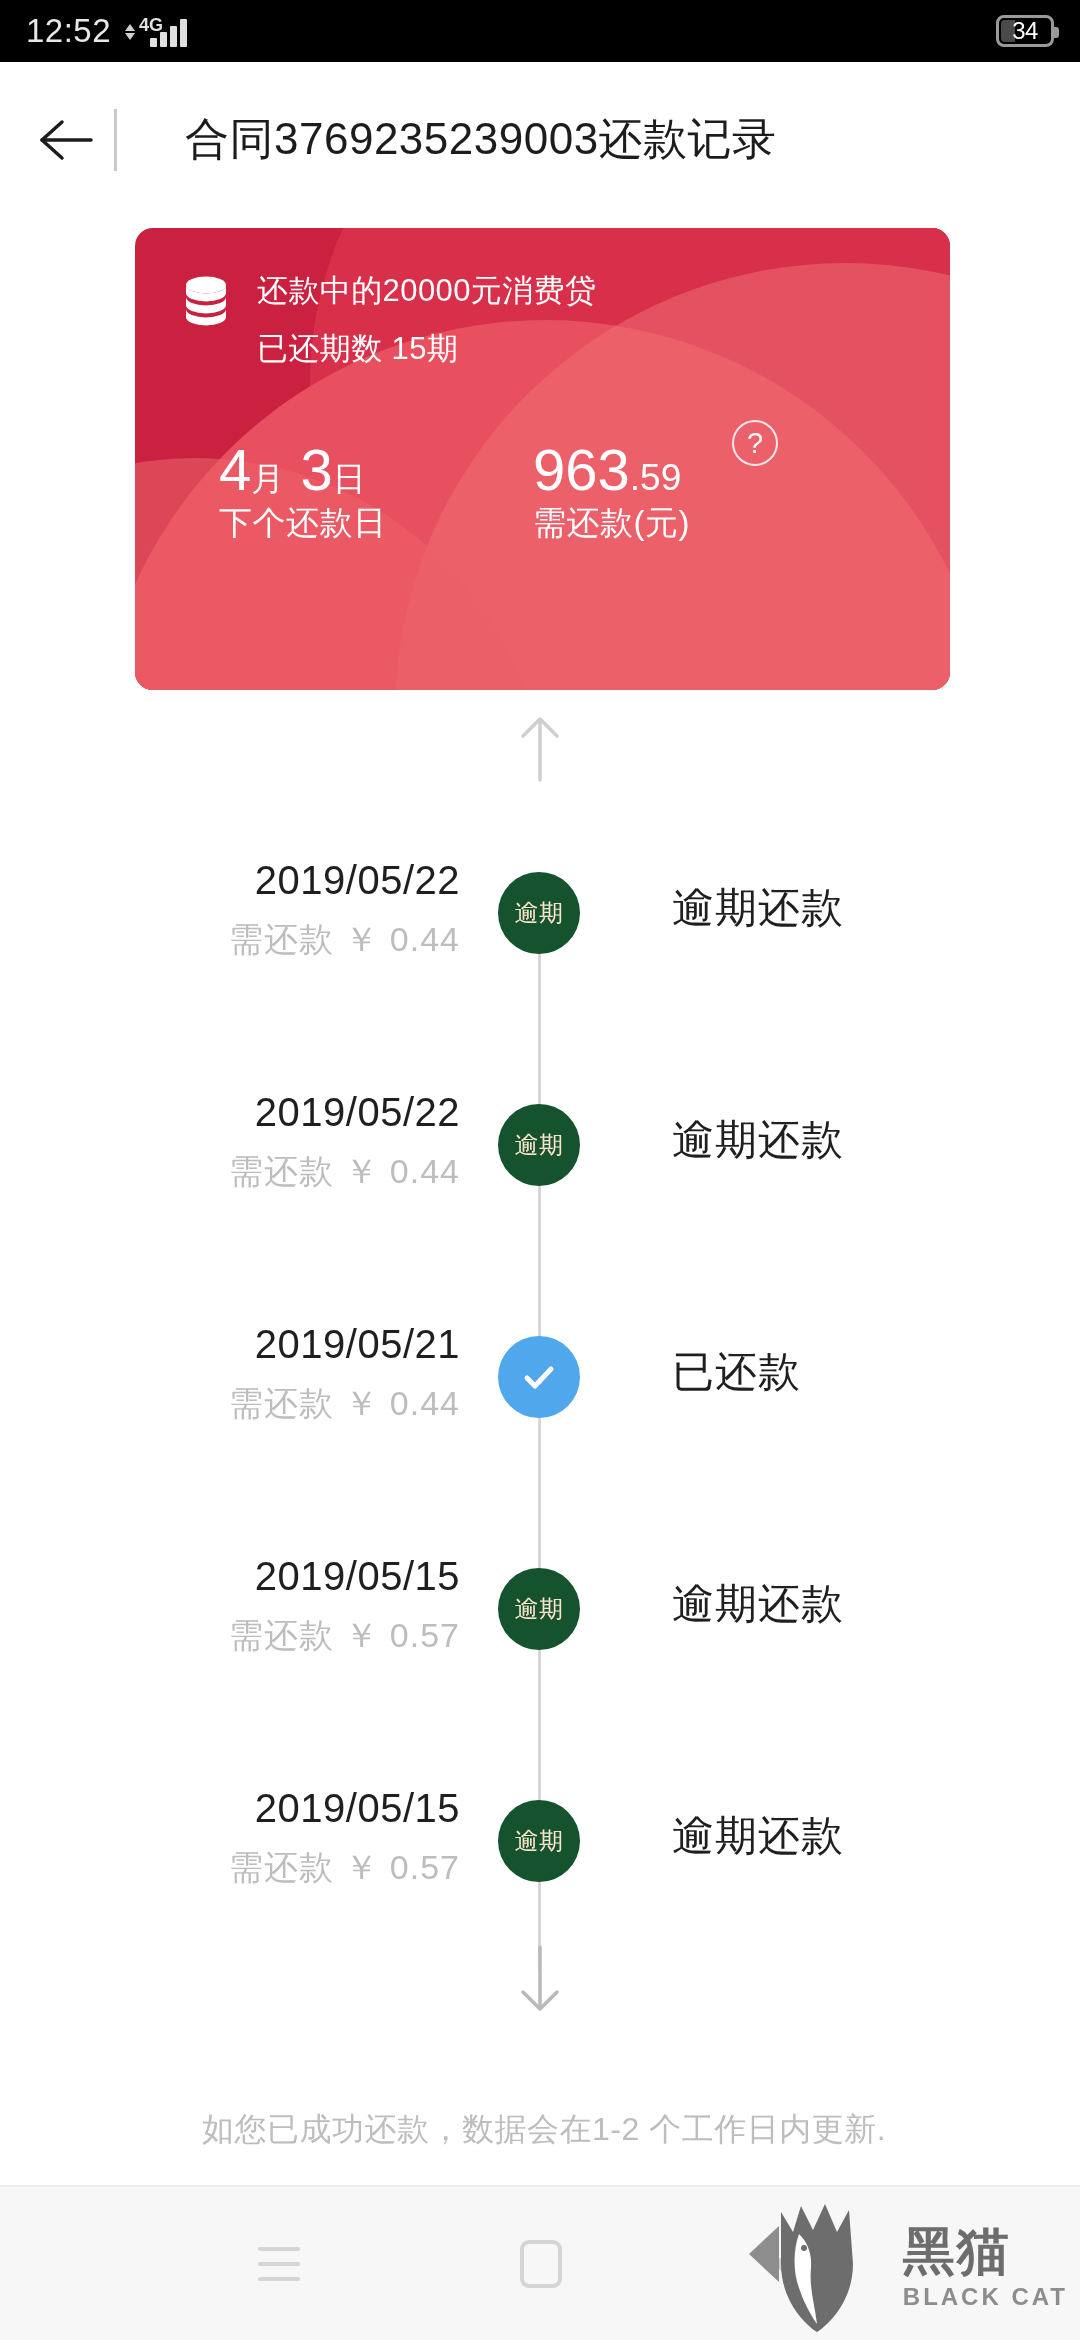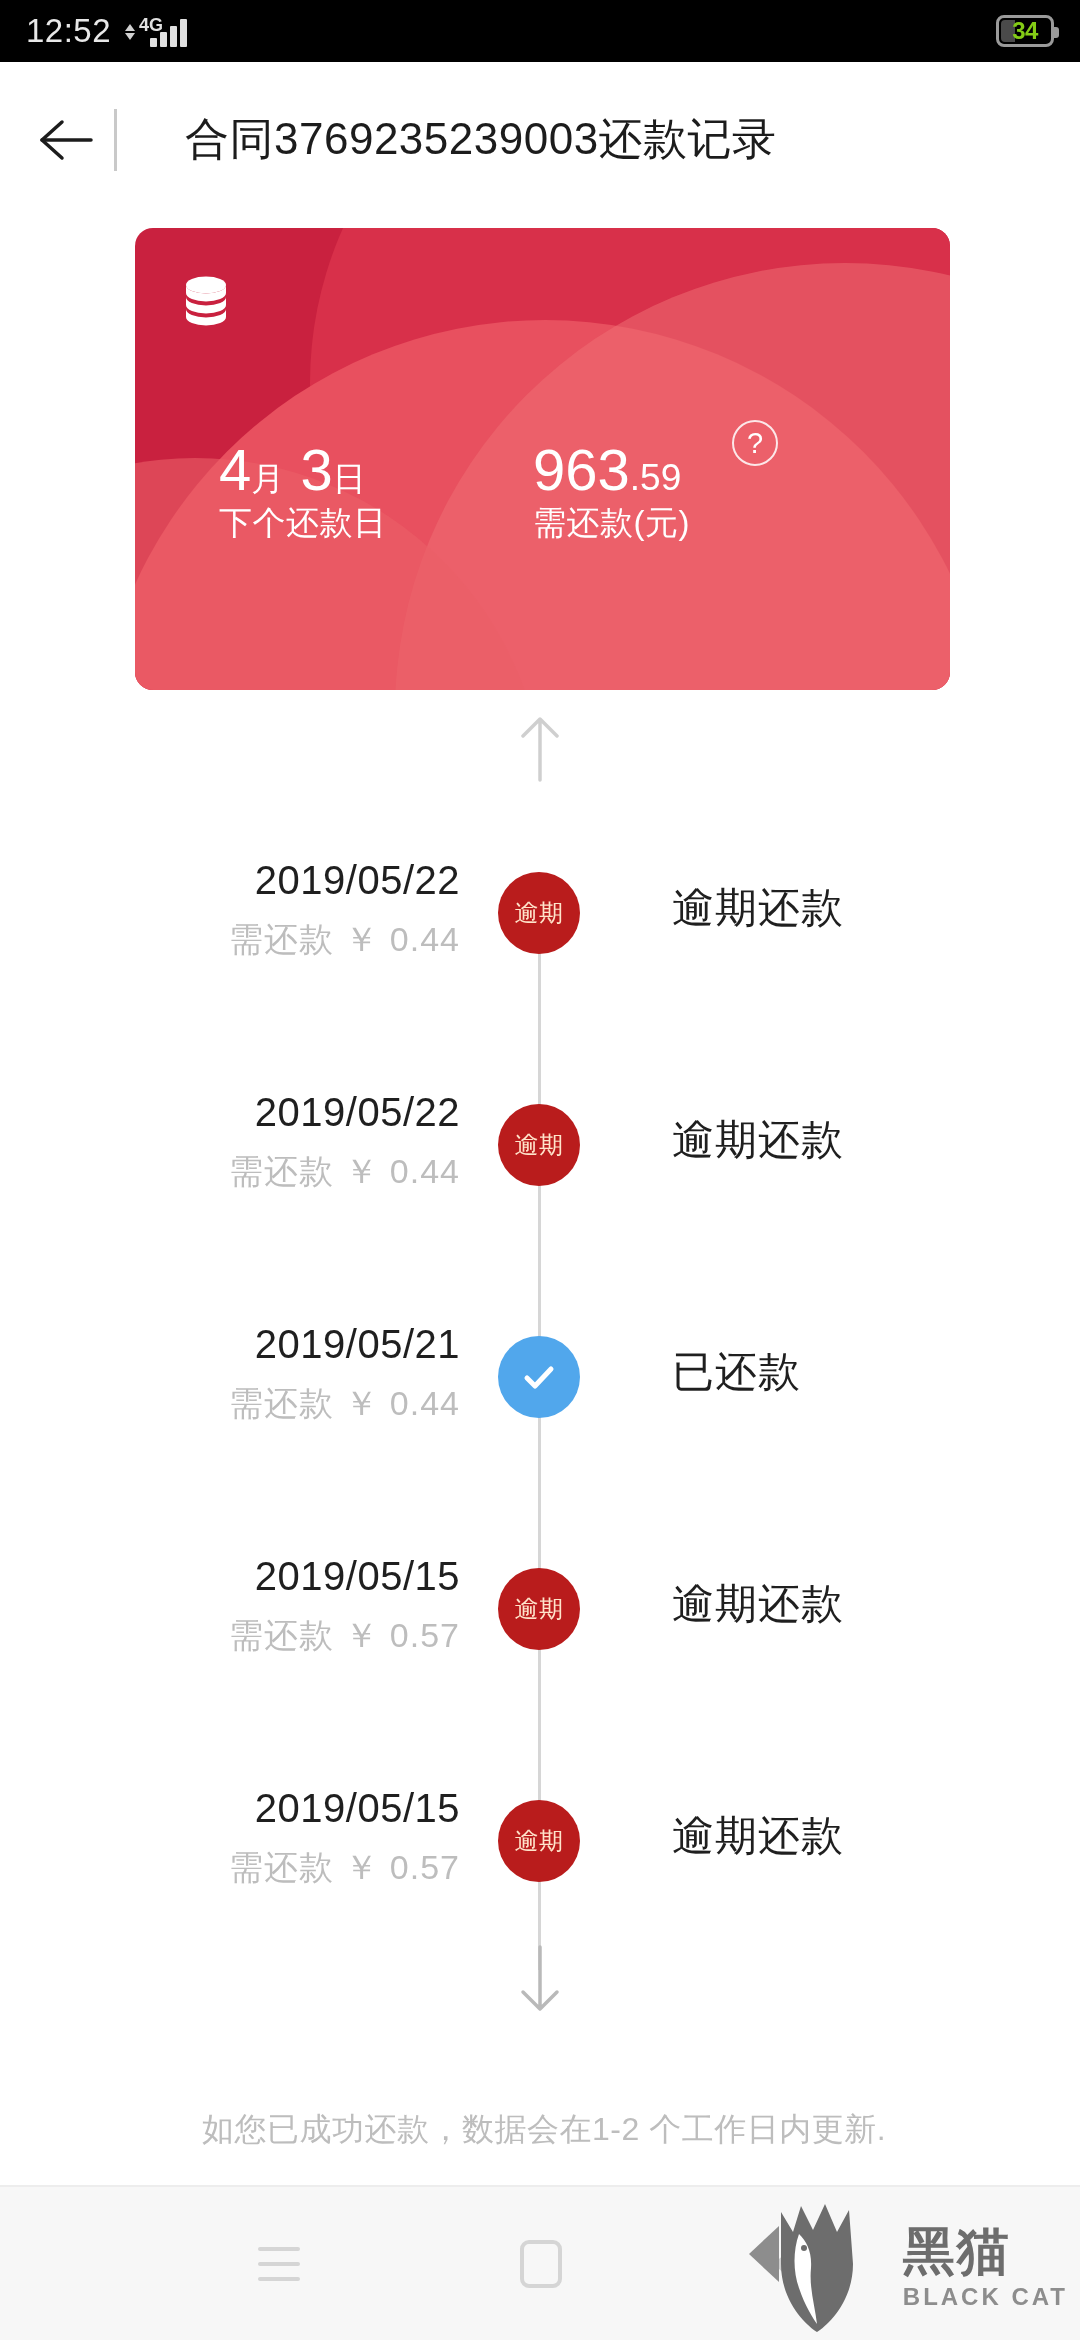--- a/index.html
+++ b/index.html
@@ -99,23 +99,23 @@
   }
   .battery-fill {
     position: absolute;
     left: 2px; top: 2px; bottom: 2px;
     width: 14px;
     background: #4a4a4a;
     border-radius: 4px 0 0 4px;
   }
   .battery-text {
     position: relative;
-    color: #84cc16;
+    color: #ffffff;
     font-size: 24px;
-    font-weight: 700;
+    font-weight: 400;
     letter-spacing: -0.5px;
   }
 
   
   .appbar {
     position: absolute;
     top: 62px; left: 0;
     width: 1080px;
     height: 155px;
     background: #ffffff;
@@ -301,21 +301,21 @@
     position: absolute;
     left: 498px;
     top: 32px;
     width: 82px; height: 82px;
     border-radius: 50%;
     display: flex;
     align-items: center;
     justify-content: center;
   }
   .node-overdue {
-    background: #b91c1c;
+    background: #14532d;
     color: #ffe4cb;
     font-size: 24px;
     letter-spacing: 0.5px;
     text-align: center;
   }
   .node-paid {
     background: #51a7ec;
   }
   .row-status {
     position: absolute;
@@ -453,20 +453,24 @@
     <div class="card-blob blob-d"></div>
 
     <div class="card-inner">
       <div class="card-head">
         <svg class="coin-icon" width="50" height="58" viewBox="0 0 50 58">
           <ellipse cx="25" cy="11" rx="20" ry="8.5" fill="#ffffff"></ellipse>
           <path d="M5 11 v8 a20 8.5 0 0 0 40 0 v-8 a20 8.5 0 0 1 -40 0 z" fill="#ffffff"></path>
           <path d="M5 23 v8 a20 8.5 0 0 0 40 0 v-8 a20 8.5 0 0 1 -40 0 z" fill="#ffffff"></path>
           <path d="M5 35 v8 a20 8.5 0 0 0 40 0 v-8 a20 8.5 0 0 1 -40 0 z" fill="#ffffff"></path>
         </svg>
+        <div class="card-head-text">
+          <div class="card-line1">还款中的20000元消费贷</div>
+          <div class="card-line2">已还期数 15期</div>
+        </div>
       </div>
 
       <div class="card-stats">
         <div class="stat stat-left">
           <div class="stat-main"><span>4</span><span class="unit">月</span>&nbsp;<span>3</span><span class="unit">日</span></div>
           <div class="stat-sub">下个还款日</div>
         </div>
         <div class="stat stat-right">
           <div class="stat-main"><span>963</span><span class="cents">.59</span></div>
           <div class="stat-sub">需还款(元)</div>

